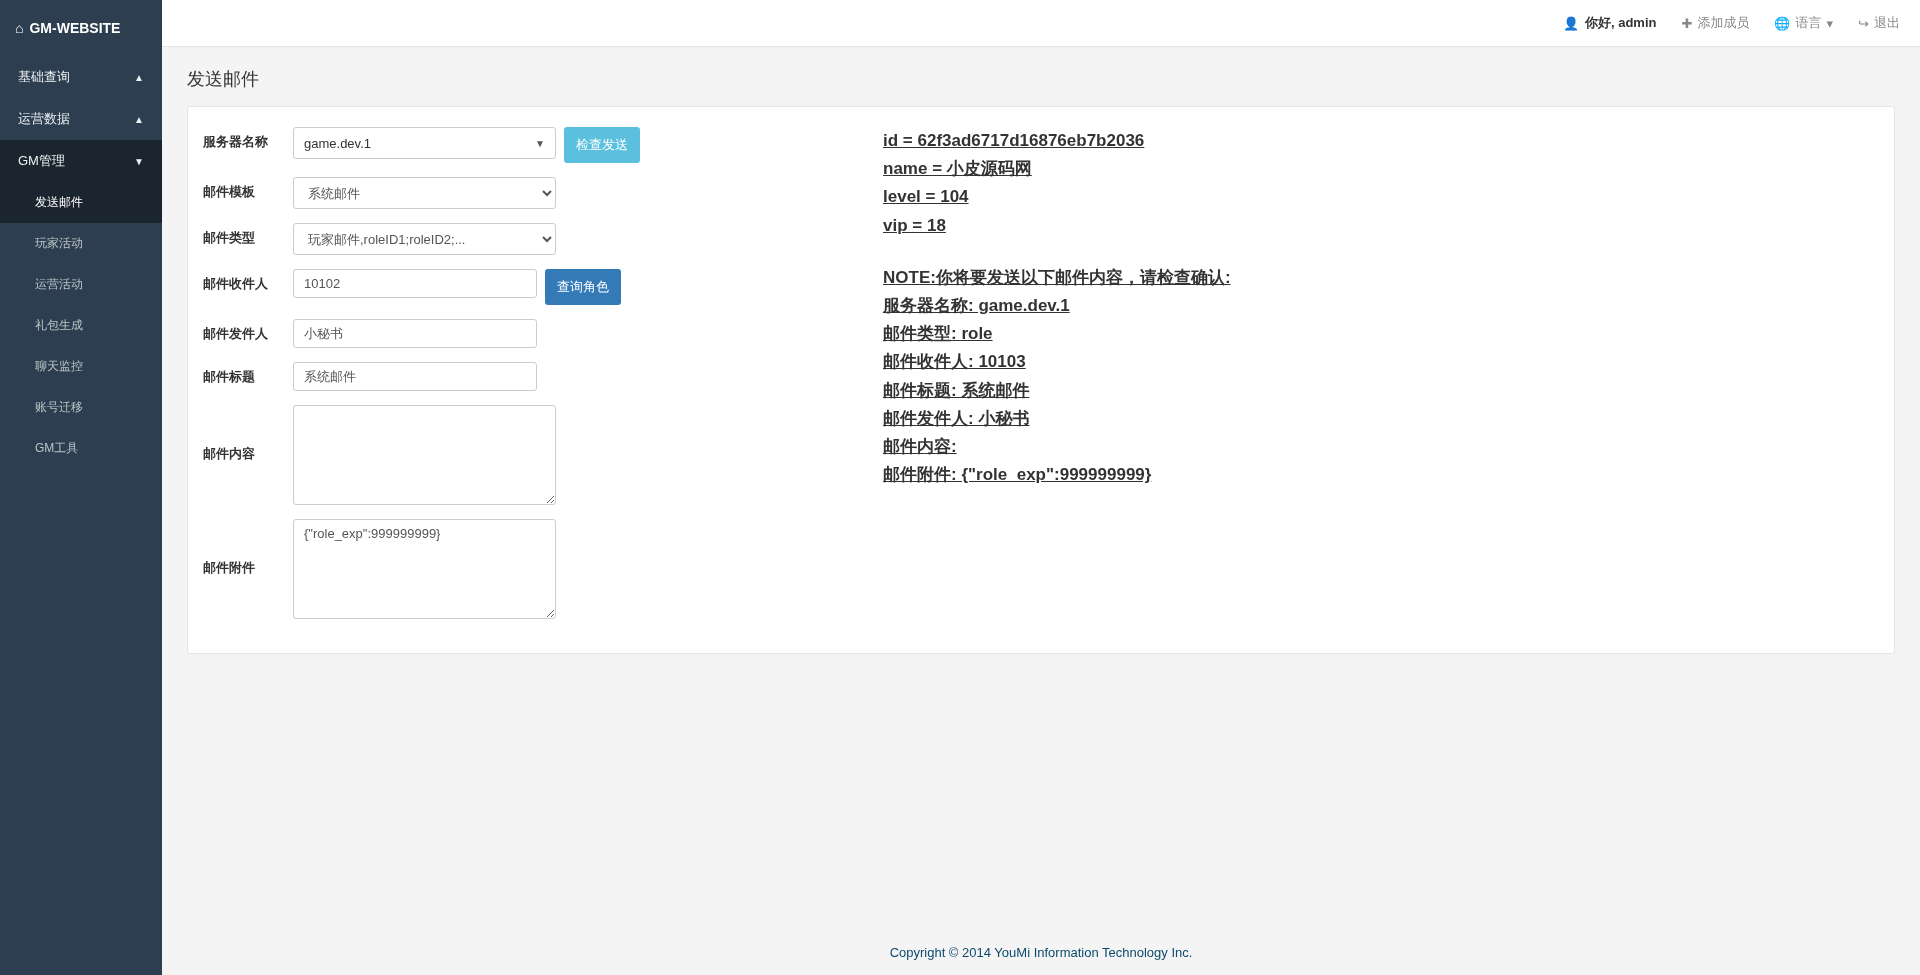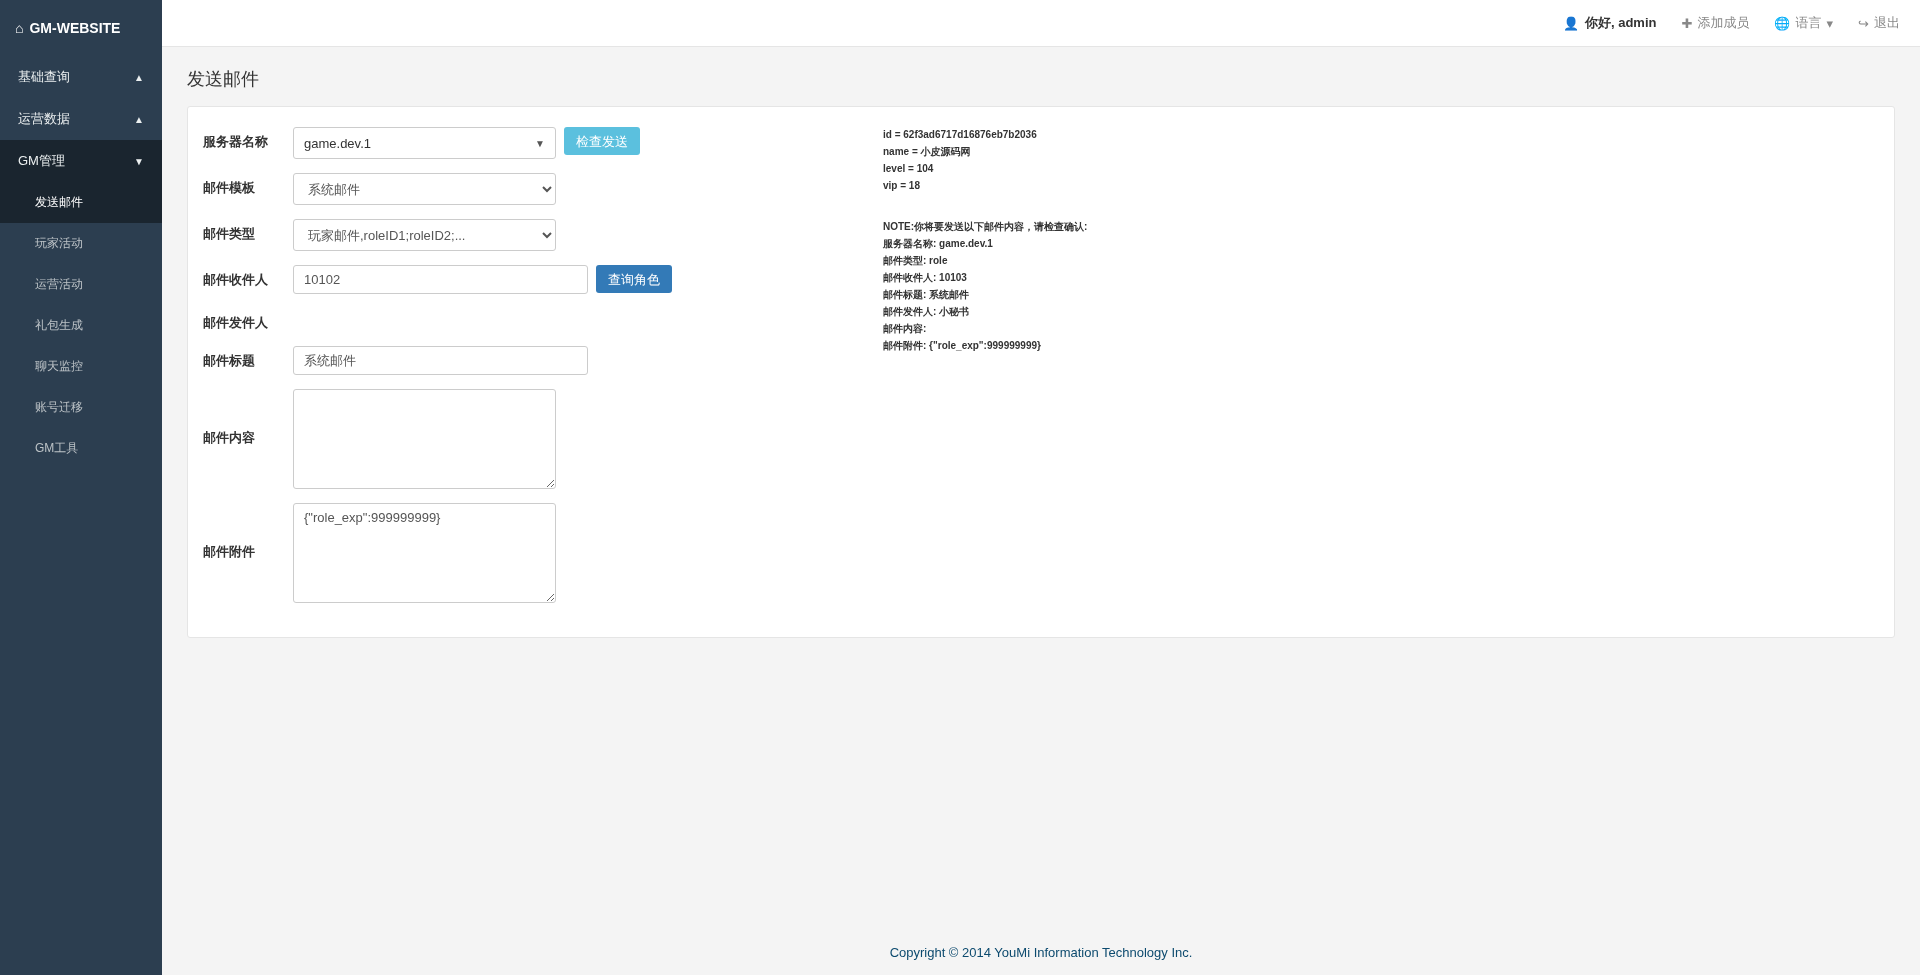--- a/index.html
+++ b/index.html
@@ -31,37 +31,37 @@
     .page-title { font-size: 18px; color: #333; margin-bottom: 15px; font-weight: normal; }
     
     .panel { background: #fff; border: 1px solid #e5e5e5; border-radius: 3px; padding: 20px 15px; display: flex; gap: 30px; }
     .form-col { flex: 0 0 620px; }
     .info-col { flex: 1; padding-left: 30px; }
     
     .form-row { display: flex; align-items: flex-start; margin-bottom: 14px; gap: 10px; }
     .form-label { width: 80px; font-weight: bold; font-size: 13px; padding-top: 6px; text-align: left; flex-shrink: 0; }
     .form-field { flex: 1; display: flex; gap: 8px; align-items: flex-start; }
     .form-input, .form-select, .form-textarea {
-      width: 295px; padding: 6px 10px; border: 1px solid #ccc; border-radius: 3px;
+      width: 244px; padding: 6px 10px; border: 1px solid #ccc; border-radius: 3px;
       font-size: 13px; background: #fff; color: #555;
     }
     .form-select { width: 263px; height: 32px; }
     .form-textarea { width: 263px; min-height: 100px; resize: both; font-family: inherit; }
     .custom-select {
       width: 263px; padding: 6px 10px; border: 1px solid #ccc; border-radius: 3px;
       font-size: 13px; background: #fff; display: flex; justify-content: space-between;
       align-items: center; cursor: pointer; height: 32px;
     }
     .custom-select .arrow { font-size: 10px; color: #555; }
     
-    .btn { padding: 6px 12px; border: none; border-radius: 3px; font-size: 13px; cursor: pointer; color: #fff; height: 28px; }
+    .btn { padding: 6px 12px; border: none; border-radius: 3px; font-size: 13px; cursor: pointer; color: #fff; height: 36px; }
     .btn-info { background: #5bc0de; }
     .btn-primary { background: #337ab7; }
     
-    .info-block { font-size: 10px; font-weight: bold; line-height: 1.6; margin-bottom: 25px; color: #333; }
+    .info-block { font-size: 17px; font-weight: bold; line-height: 1.6; margin-bottom: 25px; color: #333; text-decoration: underline; }
     .info-block div { margin-bottom: 1px; }
     
     .footer { text-align: center; padding: 15px; color: #0c4a6e; font-size: 13px; background: #f4f4f4; }
   </style>
 </head>
 <body>
 
 <div class="layout">
   <aside class="sidebar">
     <div class="brand">
@@ -166,20 +166,23 @@
           <div class="form-row">
             <div class="form-label">邮件收件人</div>
             <div class="form-field">
               <input class="form-input" value="10102" style="">
               <button class="btn btn-primary">查询角色</button>
             </div>
           </div>
 
           <div class="form-row">
             <div class="form-label">邮件发件人</div>
+            <div class="form-field">
+              <input class="form-input" value="小秘书" style="">
+            </div>
           </div>
 
           <div class="form-row">
             <div class="form-label">邮件标题</div>
             <div class="form-field">
               <input class="form-input" value="系统邮件" style="">
             </div>
           </div>
 
           <div class="form-row">

